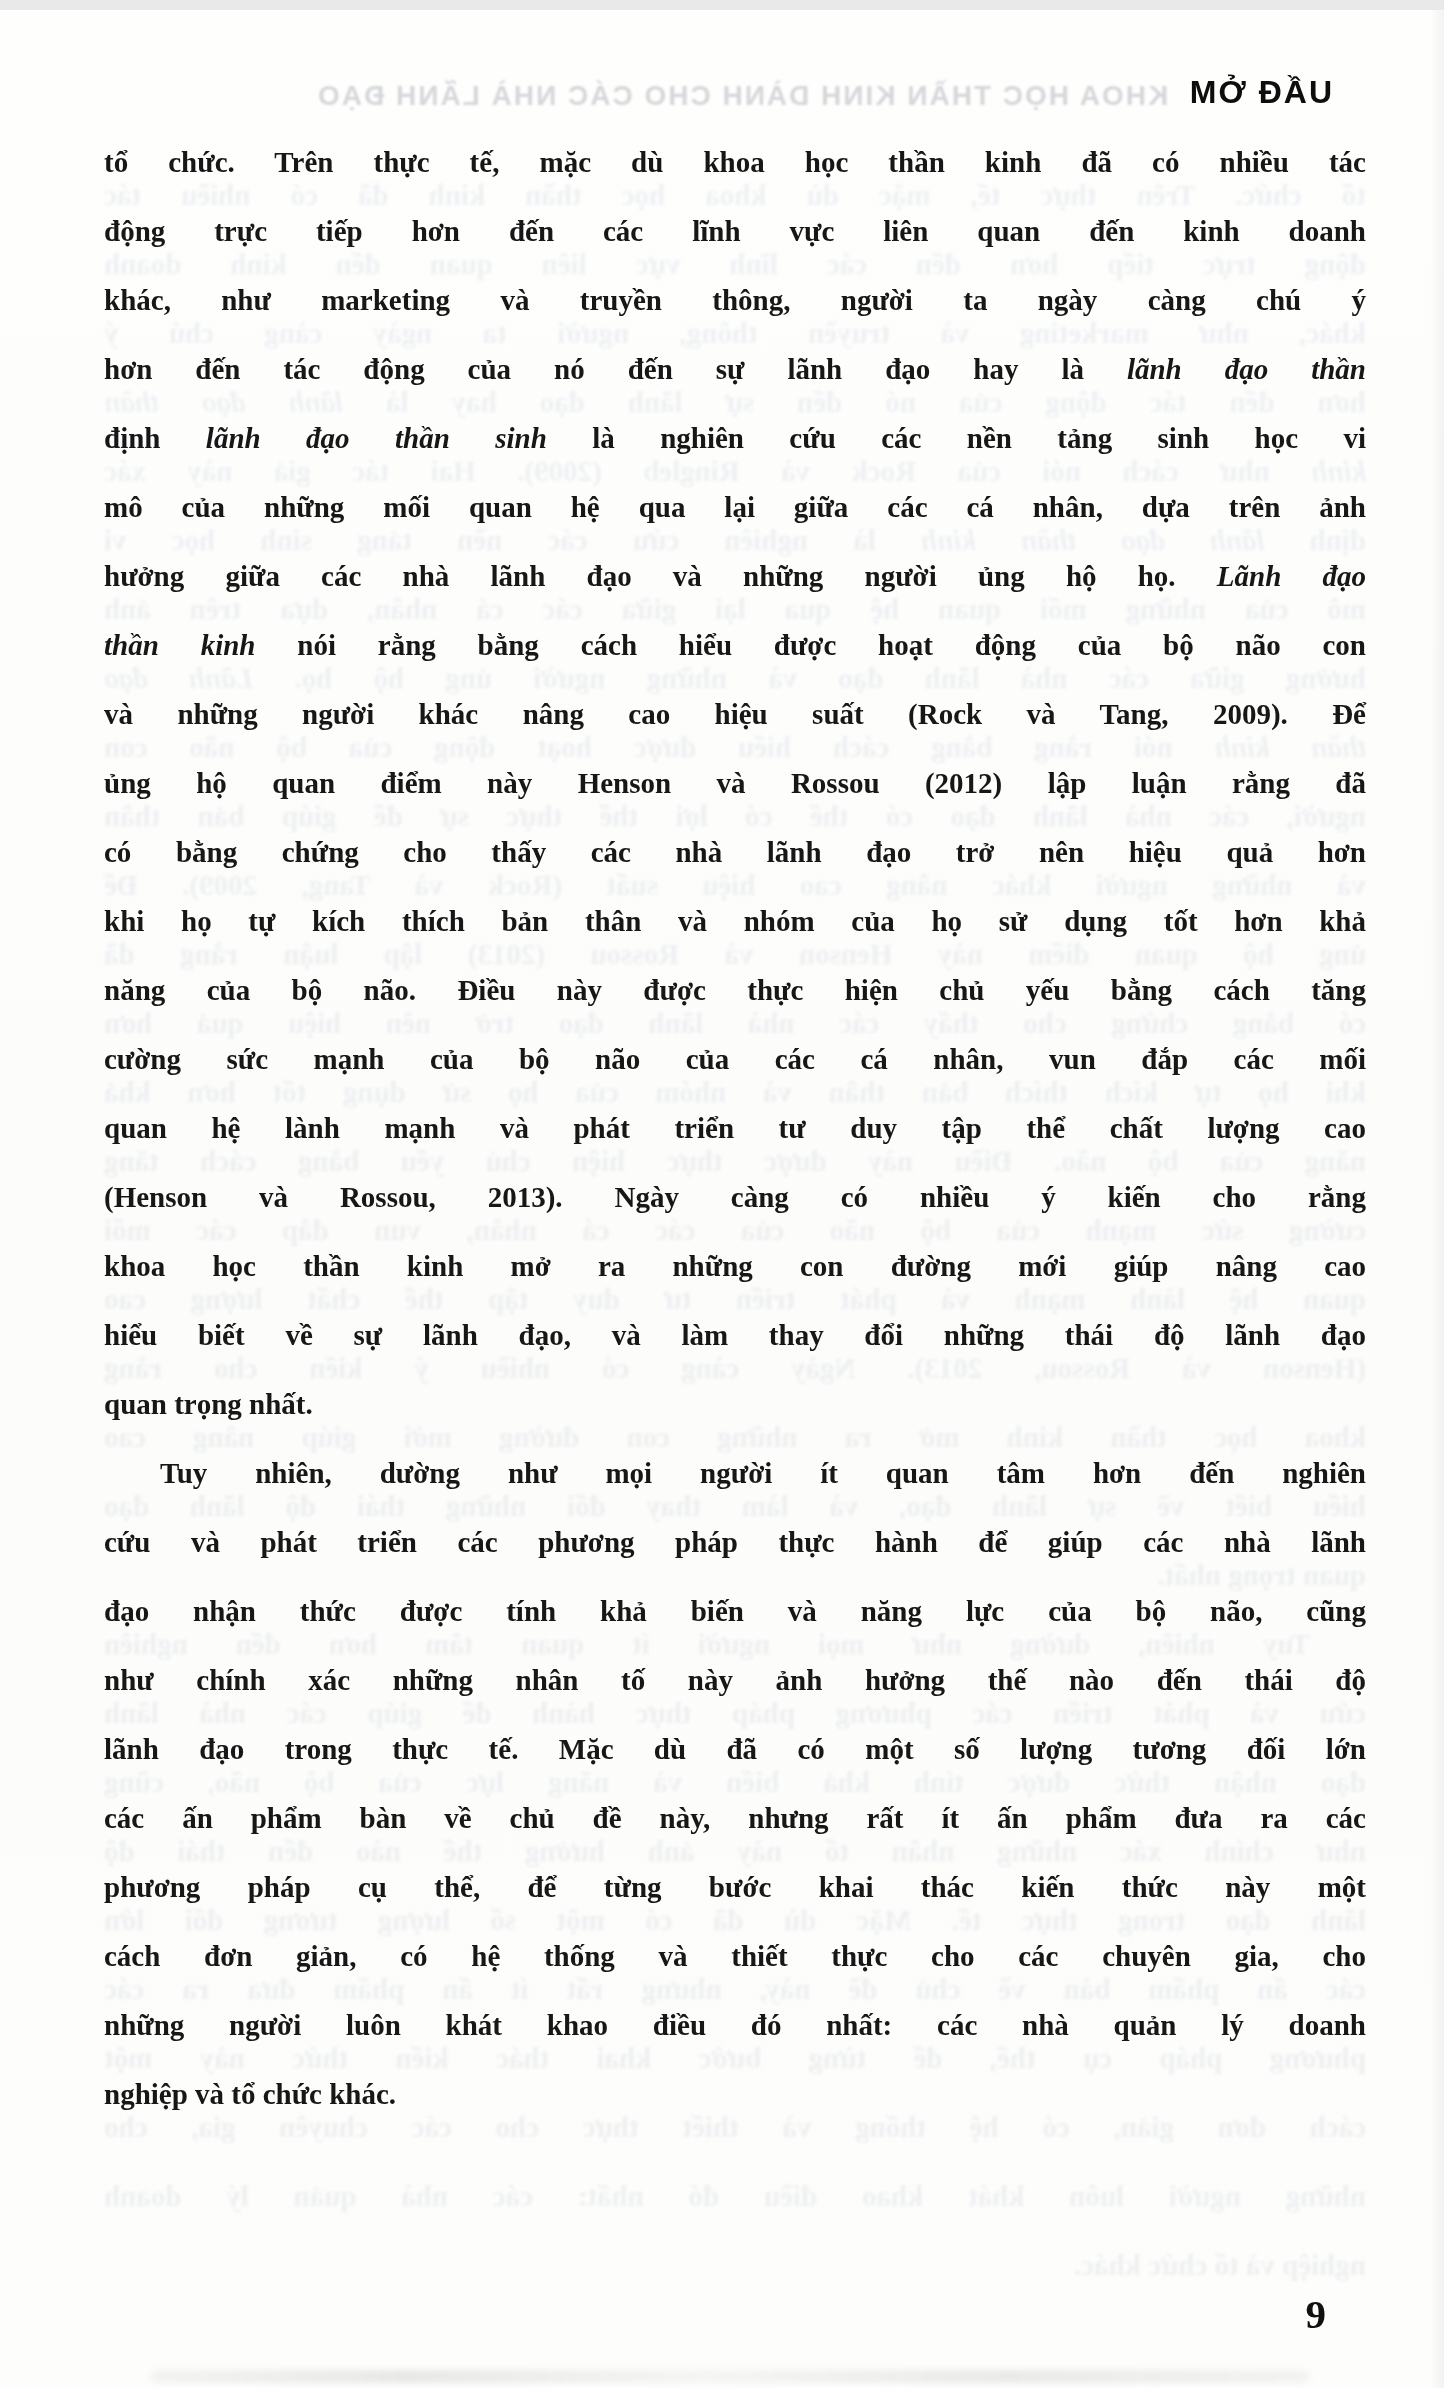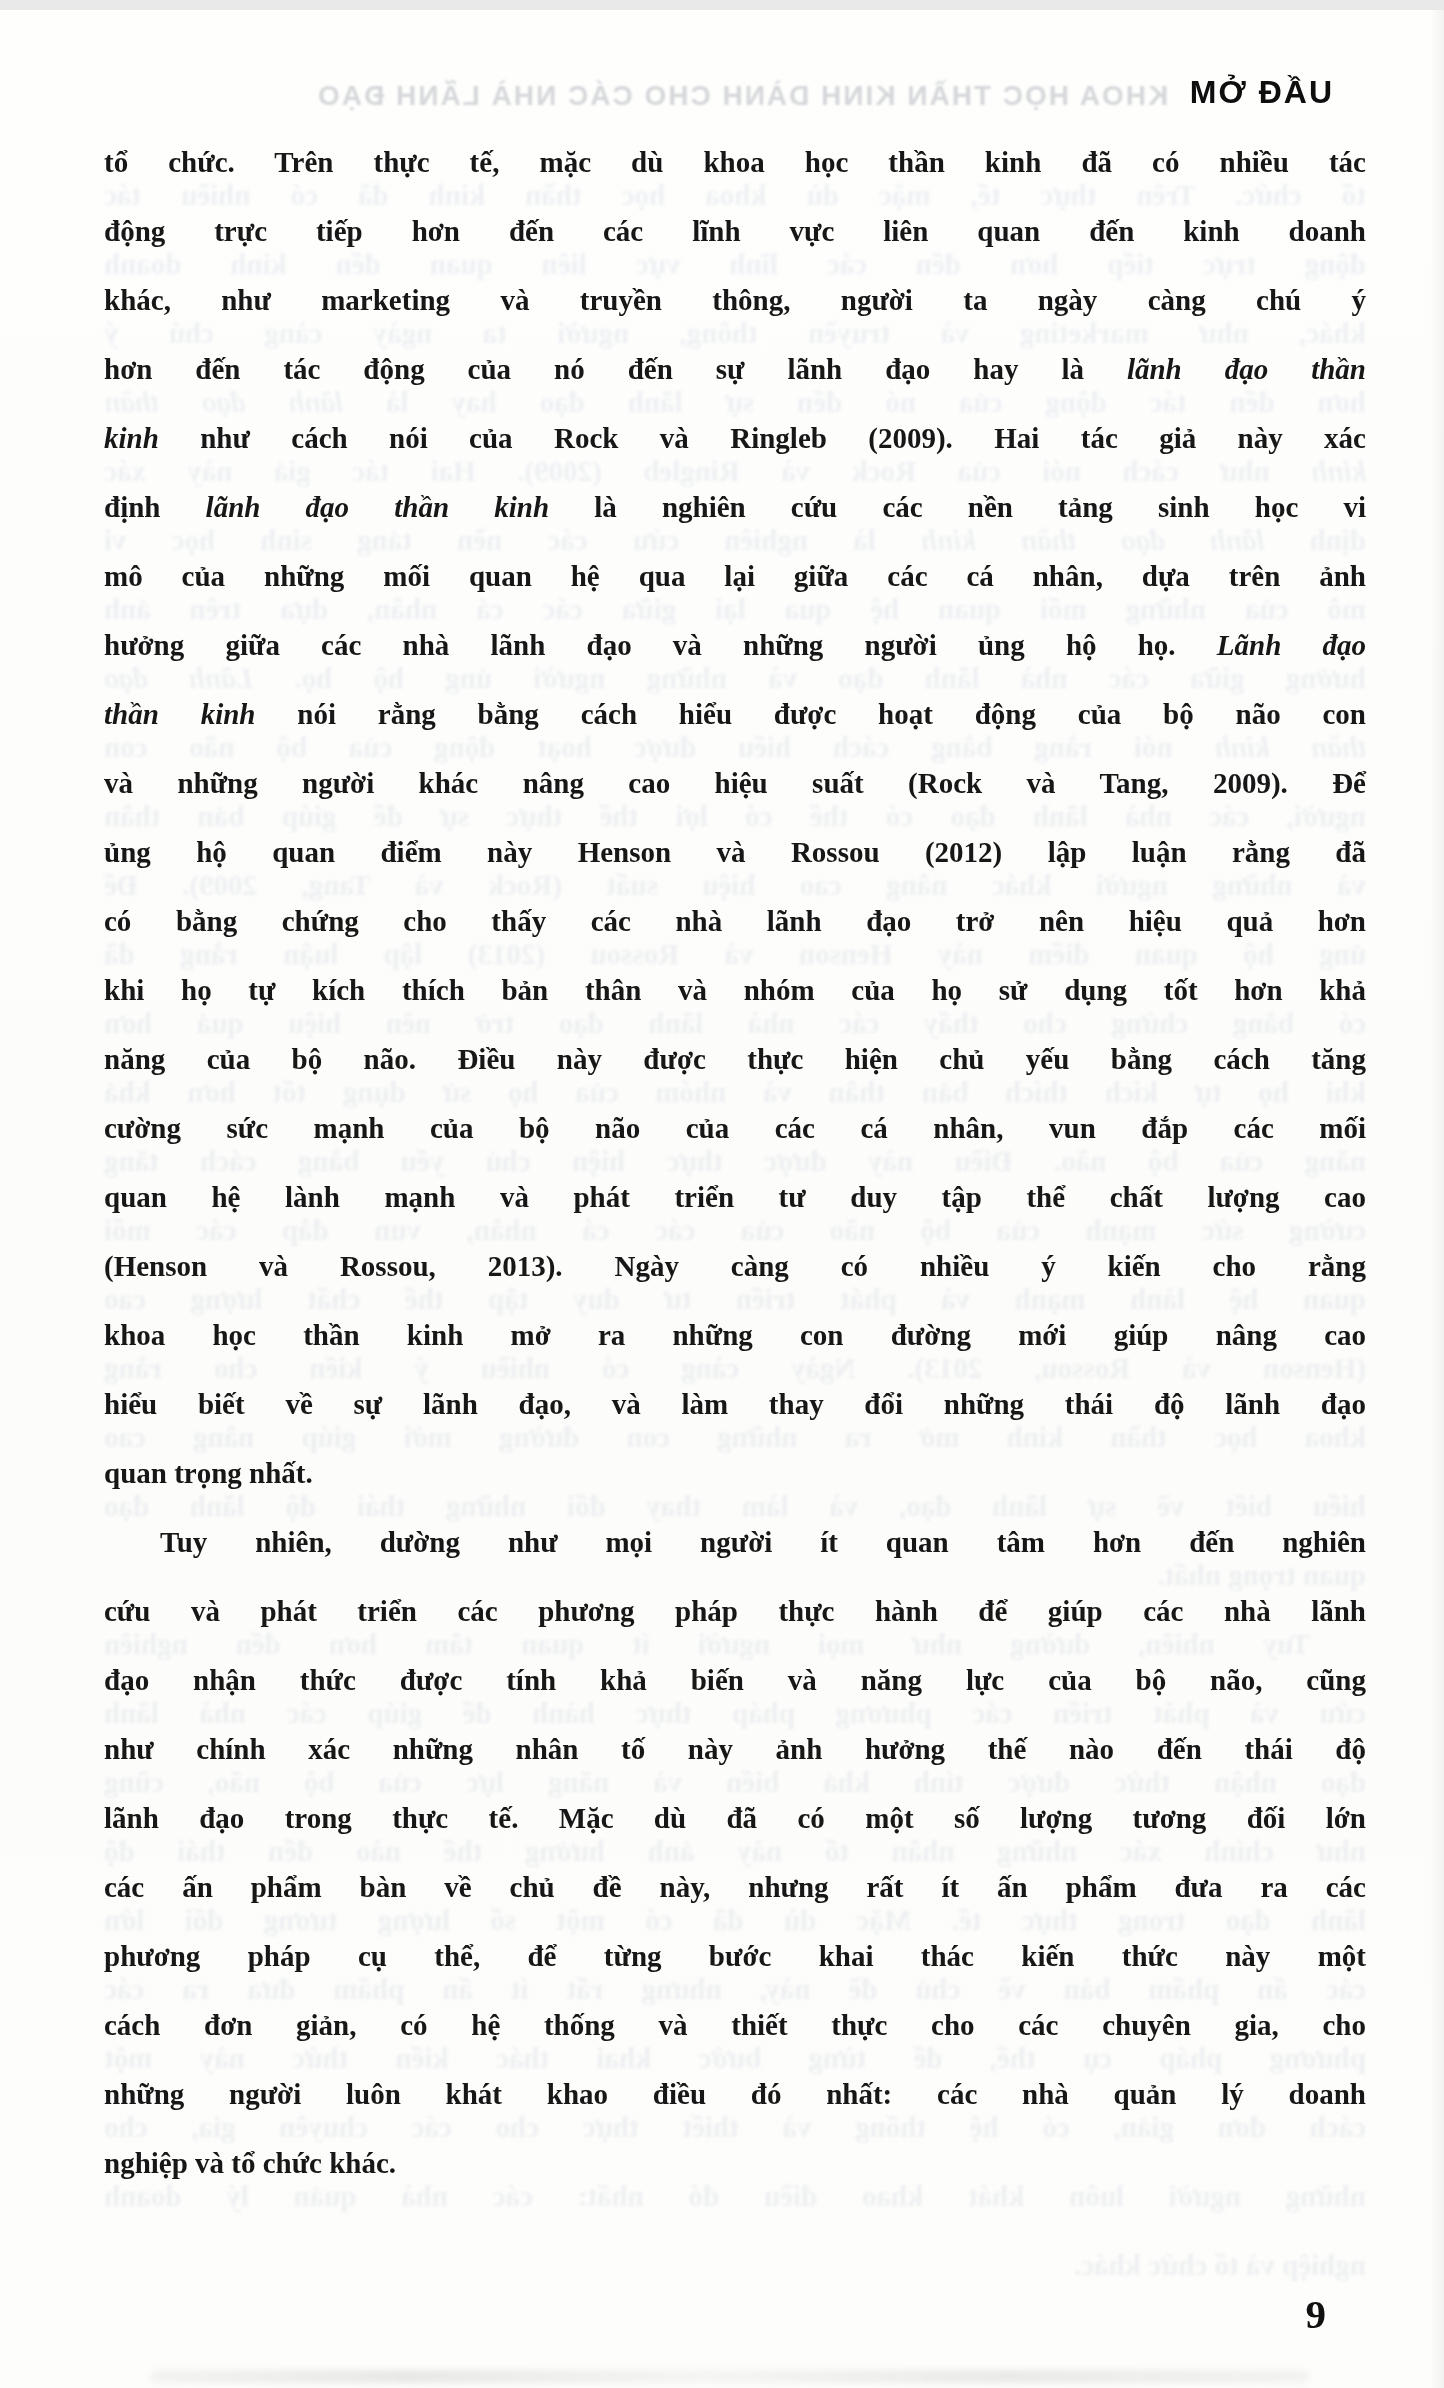--- a/index.html
+++ b/index.html
@@ -149,22 +149,21 @@
       <div class="line"><span>cách đơn giản, có hệ thống và thiết thực cho các chuyên gia, cho</span></div>
       <div class="line"><span>những người luôn khát khao điều đó nhất: các nhà quản lý doanh</span></div>
       <div class="line para-end"><span>nghiệp và tổ chức khác.</span></div>
     </div>
 
   <div class="body-text">
       <div class="line"><span>tổ chức. Trên thực tế, mặc dù khoa học thần kinh đã có nhiều tác</span></div>
       <div class="line"><span>động trực tiếp hơn đến các lĩnh vực liên quan đến kinh doanh</span></div>
       <div class="line"><span>khác, như marketing và truyền thông, người ta ngày càng chú ý</span></div>
       <div class="line"><span>hơn đến tác động của nó đến sự lãnh đạo hay là </span><i>lãnh đạo thần</i></div>
-      <div class="line"><i>kinh</i><span> như cách nói của Rock và Ringleb (2009). Hai tác giả này xác</span></div>
-      <div class="line"><span>định </span><i>lãnh đạo thần kinh</i><span> là nghiên cứu các nền tảng sinh học vi</span></div>
+      <div class="line"><span>định </span><i>lãnh đạo thần sinh</i><span> là nghiên cứu các nền tảng sinh học vi</span></div>
       <div class="line"><span>mô của những mối quan hệ qua lại giữa các cá nhân, dựa trên ảnh</span></div>
       <div class="line"><span>hưởng giữa các nhà lãnh đạo và những người ủng hộ họ. </span><i>Lãnh đạo</i></div>
       <div class="line"><i>thần kinh</i><span> nói rằng bằng cách hiểu được hoạt động của bộ não con</span></div>
       <div class="line"><span>và những người khác nâng cao hiệu suất (Rock và Tang, 2009). Để</span></div>
       <div class="line"><span>ủng hộ quan điểm này Henson và Rossou (2012) lập luận rằng đã</span></div>
       <div class="line"><span>có bằng chứng cho thấy các nhà lãnh đạo trở nên hiệu quả hơn</span></div>
       <div class="line"><span>khi họ tự kích thích bản thân và nhóm của họ sử dụng tốt hơn khả</span></div>
       <div class="line"><span>năng của bộ não. Điều này được thực hiện chủ yếu bằng cách tăng</span></div>
       <div class="line"><span>cường sức mạnh của bộ não của các cá nhân, vun đắp các mối</span></div>
       <div class="line"><span>quan hệ lành mạnh và phát triển tư duy tập thể chất lượng cao</span></div>

